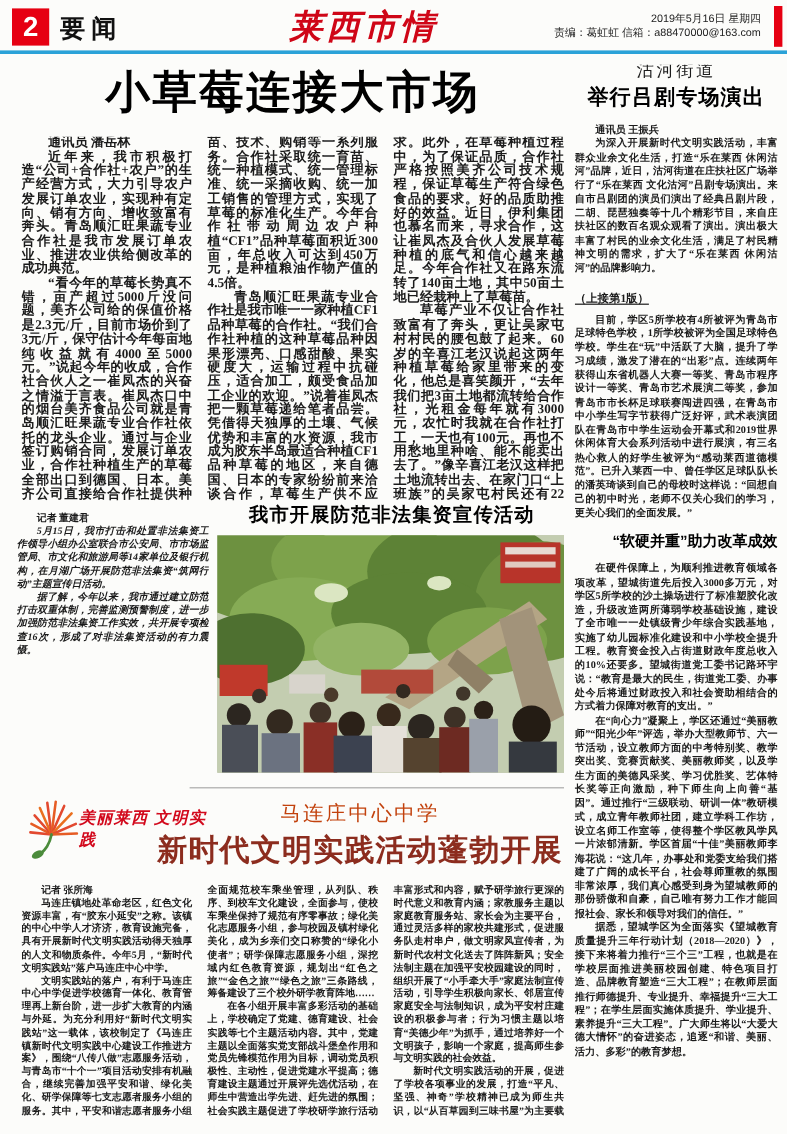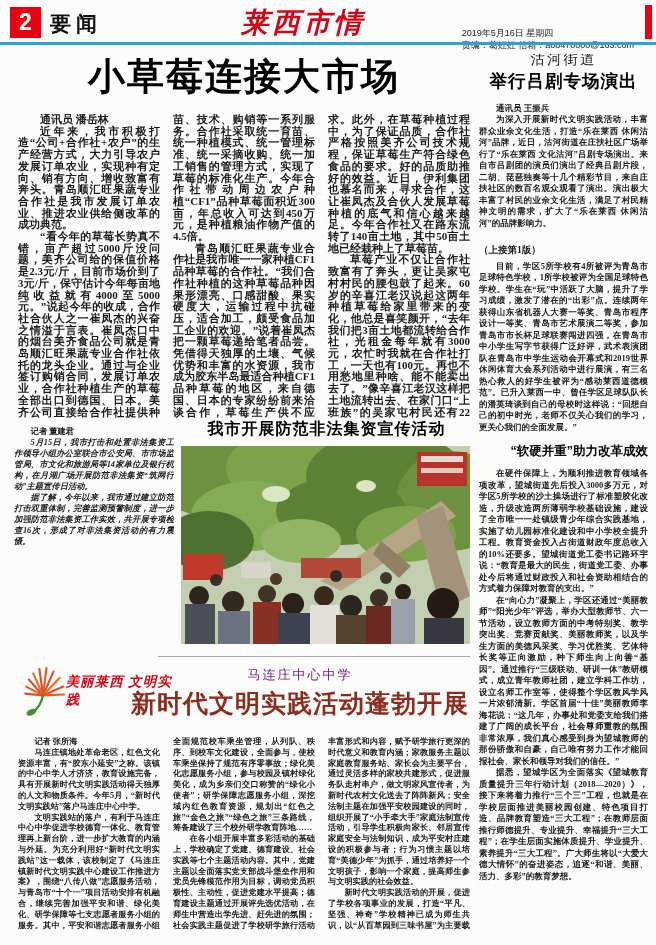--- a/index.html
+++ b/index.html
@@ -7,21 +7,21 @@
         font-family:"Liberation Serif","DejaVu Serif",serif;color:#1b1b1b;overflow:hidden;}
 
   
   .pagenum-box{position:absolute;left:10px;top:7px;width:31px;height:31px;background:#e60012;
                color:#fff;display:flex;align-items:center;justify-content:center;
                font:bold 23px "Liberation Sans",sans-serif;}
   .section-title{position:absolute;left:50px;top:10px;font:bold 21px "Liberation Sans",sans-serif;
                  letter-spacing:5px;color:#111;}
   .masthead{position:absolute;left:208px;top:4px;width:190px;text-align:center;
             font:bold italic 28px "Liberation Serif",serif;color:#cf0617;letter-spacing:3px;}
-  .header-meta{position:absolute;right:22px;top:27px;text-align:left;
+  .header-meta{position:absolute;right:22px;top:9px;text-align:right;
                font:9px/12px "Liberation Sans",sans-serif;color:#222;}
   .header-accent{position:absolute;right:4px;top:5px;width:7px;height:34px;background:#e60012;}
   .blue-rule{position:absolute;left:0;top:42px;width:656px;height:3px;background:#2ba2d8;}
 
   
   p{margin:0;text-indent:2em;font-weight:bold;}
   .byline{font-weight:bold;text-indent:2em;font-style:normal;}
   .cols3{column-count:3;column-gap:13px;text-align:justify;overflow:hidden;}
 
   
@@ -37,31 +37,31 @@
                  font:800 16px "Liberation Sans",sans-serif;color:#000;letter-spacing:1px;}
   .news-photo{position:absolute;left:181px;top:446px;width:289px;height:198px;margin:0;
               overflow:hidden;background:#b9c3a7;}
 
   
   .rail{position:absolute;left:479px;top:54px;width:169px;height:882px;overflow:hidden;
         font-size:8.5px;line-height:11.5px;text-align:justify;}
   .rail .kicker{text-align:center;text-indent:0;font-size:14.5px;letter-spacing:2px;margin-bottom:3px;}
   .rail h2{margin:0 0 10px;text-align:center;font:800 17.5px "Liberation Sans",sans-serif;
            letter-spacing:1px;color:#000;}
-  .cont-label{font-weight:bold;font-size:9.5px;margin:16px 0 4px;text-indent:0;}
+  .cont-label{font-weight:bold;font-size:9.5px;margin:16px 0 4px;text-indent:0;text-decoration:underline;}
   .rail h3{margin:10px 0 8px;text-align:right;font:800 12.5px "Liberation Sans",sans-serif;color:#000;}
 
   
   .bottom-rule{position:absolute;left:158px;top:656px;width:312px;height:1px;background:#aaa;}
   .civ-logo{position:absolute;left:20px;top:660px;width:152px;height:62px;display:flex;
             align-items:center;}
   .civ-logo .logo-text{font:bold italic 13.5px "Liberation Serif",serif;color:#d2091c;
                        letter-spacing:1px;margin-left:0;}
   .bottom-head{position:absolute;left:128px;top:666px;width:344px;text-align:center;}
-  .bottom-head .kicker{font-size:13px;letter-spacing:2px;color:#701a75;}
+  .bottom-head .kicker{font-size:17px;letter-spacing:2px;color:#c2410c;}
   .bottom-head h2{margin:3px 0 0;font:800 25px "Liberation Sans",sans-serif;color:#8c2c1e;
                   letter-spacing:1px;}
   .bottom-body{position:absolute;left:18px;top:737px;width:452px;height:202px;
                font-size:8.2px;line-height:10.8px;}
 </style>
 </head>
 <body>
 
 <div class="page">
 

